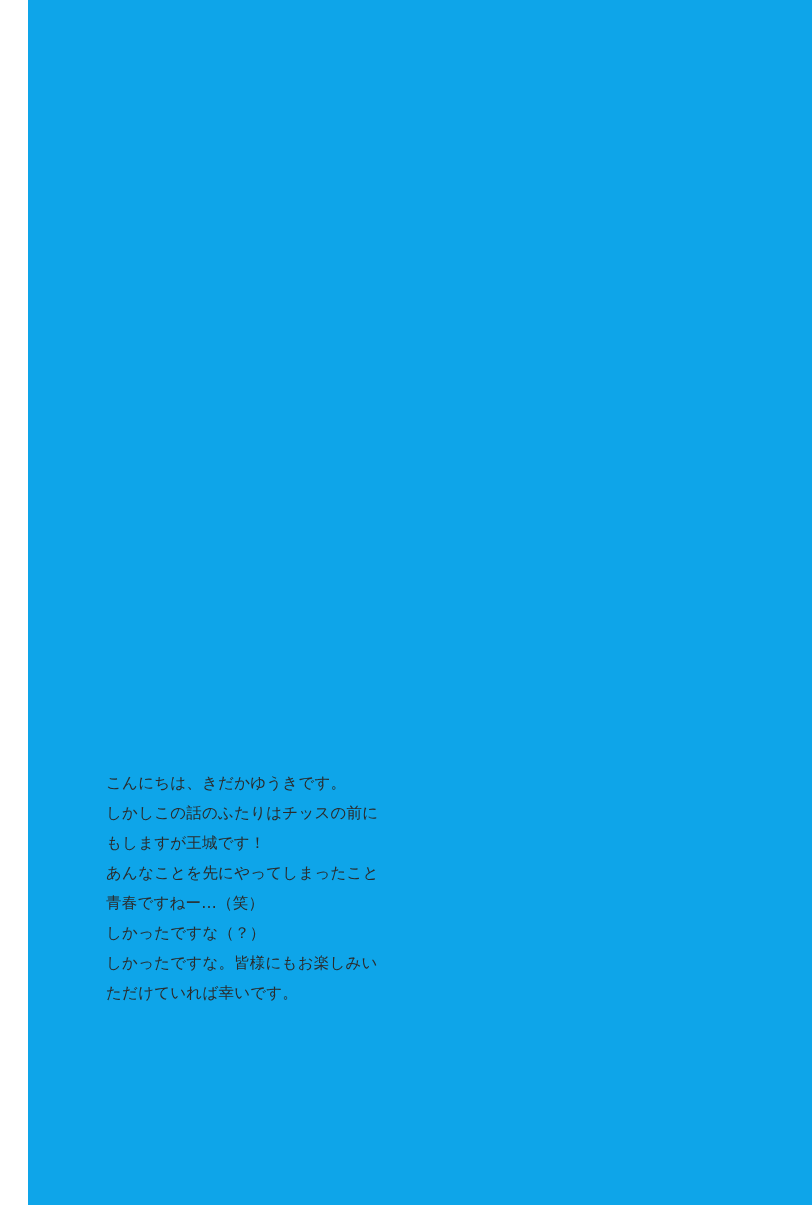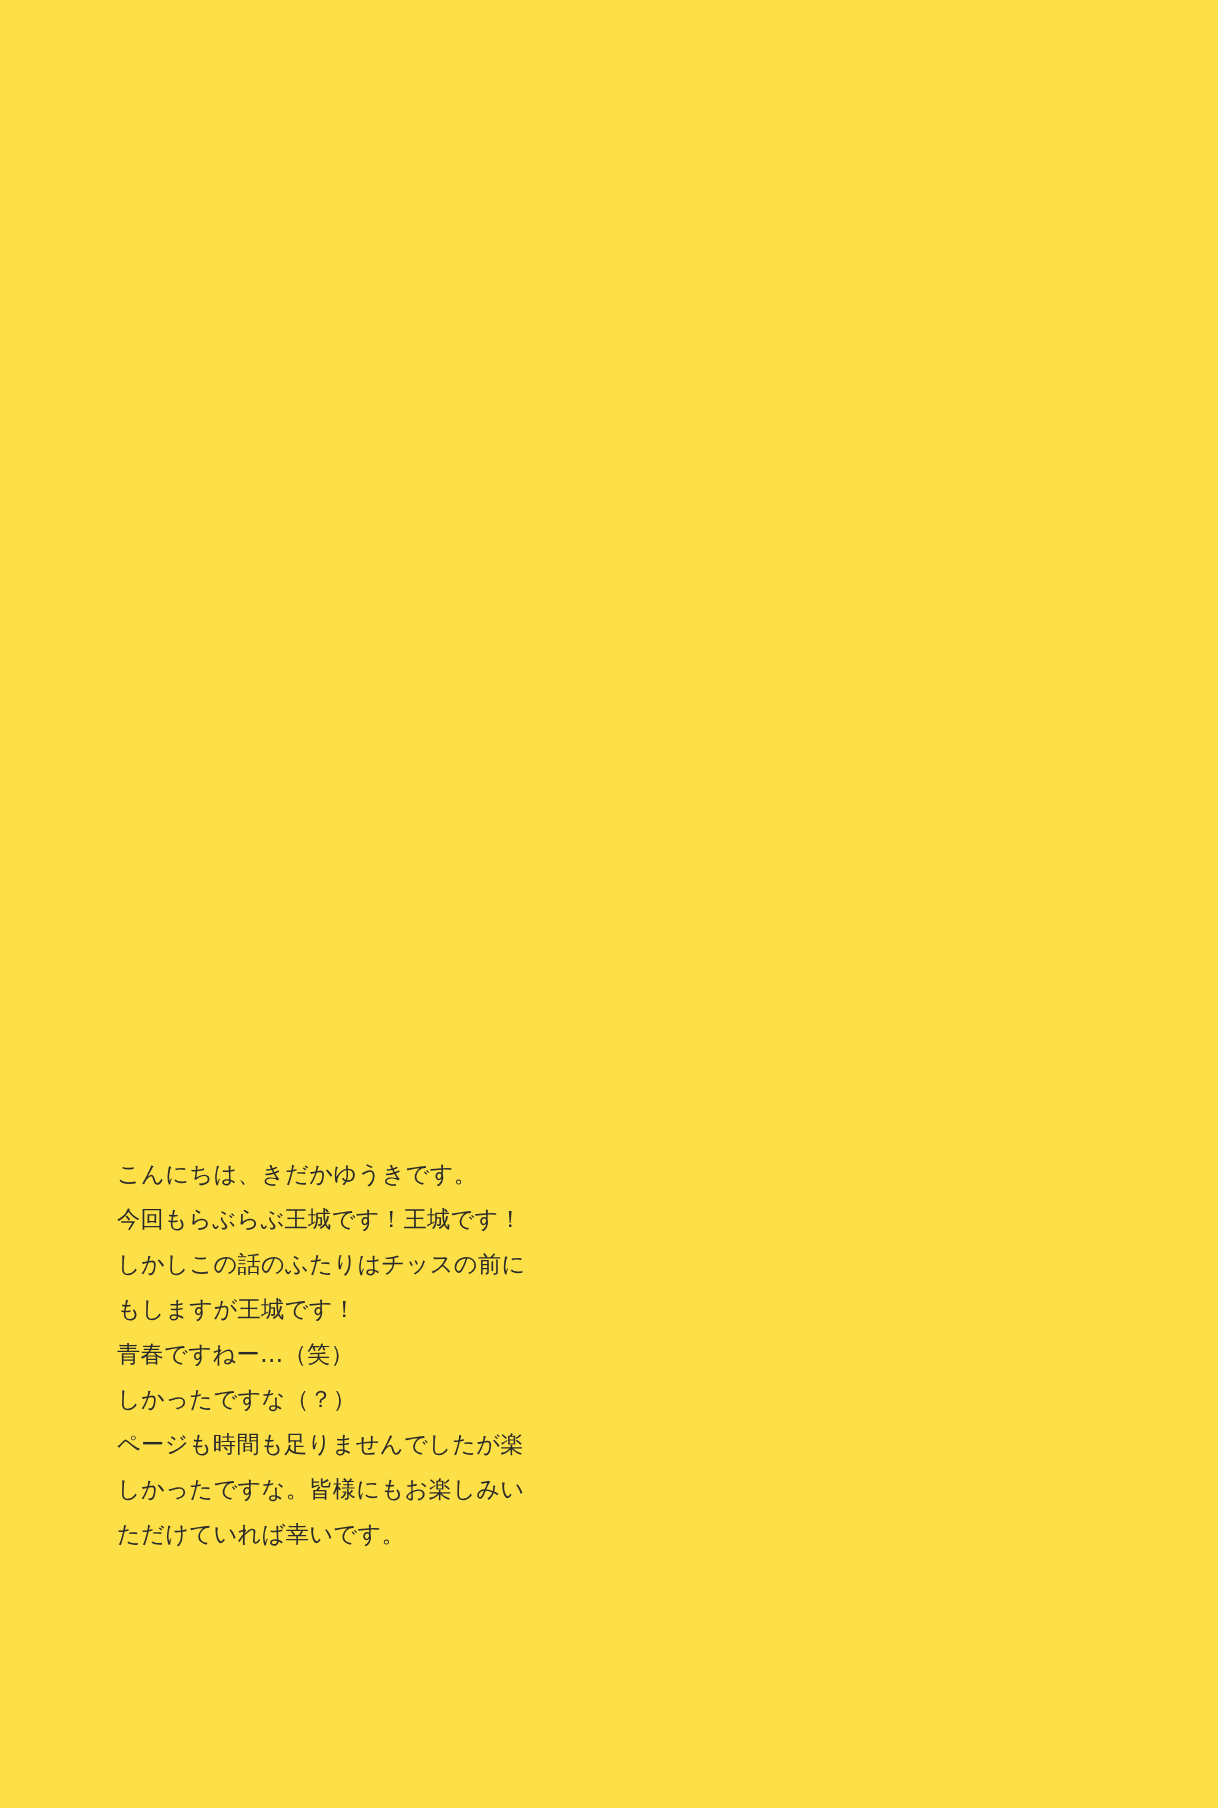--- a/index.html
+++ b/index.html
@@ -10,21 +10,22 @@
     width: 812px;
     height: 1205px;
     background: #ffffff;
     font-family: "DejaVu Sans", sans-serif;
     overflow: hidden;
     position: relative;
   }
   .page {
     position: absolute;
     inset: 0;
-    background: #fde047;
+    background: #0ea5e9;
+    margin-left: 28px;
   }
   .afterword {
     position: absolute;
     left: 78px;
     top: 768px;
     width: 320px;
   }
   .afterword p {
     margin: 0;
     font-size: 15.5px;
@@ -35,22 +36,21 @@
     white-space: pre-wrap;
     text-indent: 0;
   }
 </style>
 </head>
 <body>
 
 <div class="page">
   <div class="afterword">
     <p>こんにちは、きだかゆうきです。</p>
-    <p>今回もらぶらぶ王城です！王城です！</p>
     <p>しかしこの話のふたりはチッスの前に</p>
     <p>もしますが王城です！</p>
+    <p>あんなことを先にやってしまったこと</p>
     <p>青春ですねー…（笑）</p>
     <p>しかったですな（？）</p>
-    <p>ページも時間も足りませんでしたが楽</p>
     <p>しかったですな。皆様にもお楽しみい</p>
     <p>ただけていれば幸いです。</p>
   </div>
 </div>
 
 </body></html>

